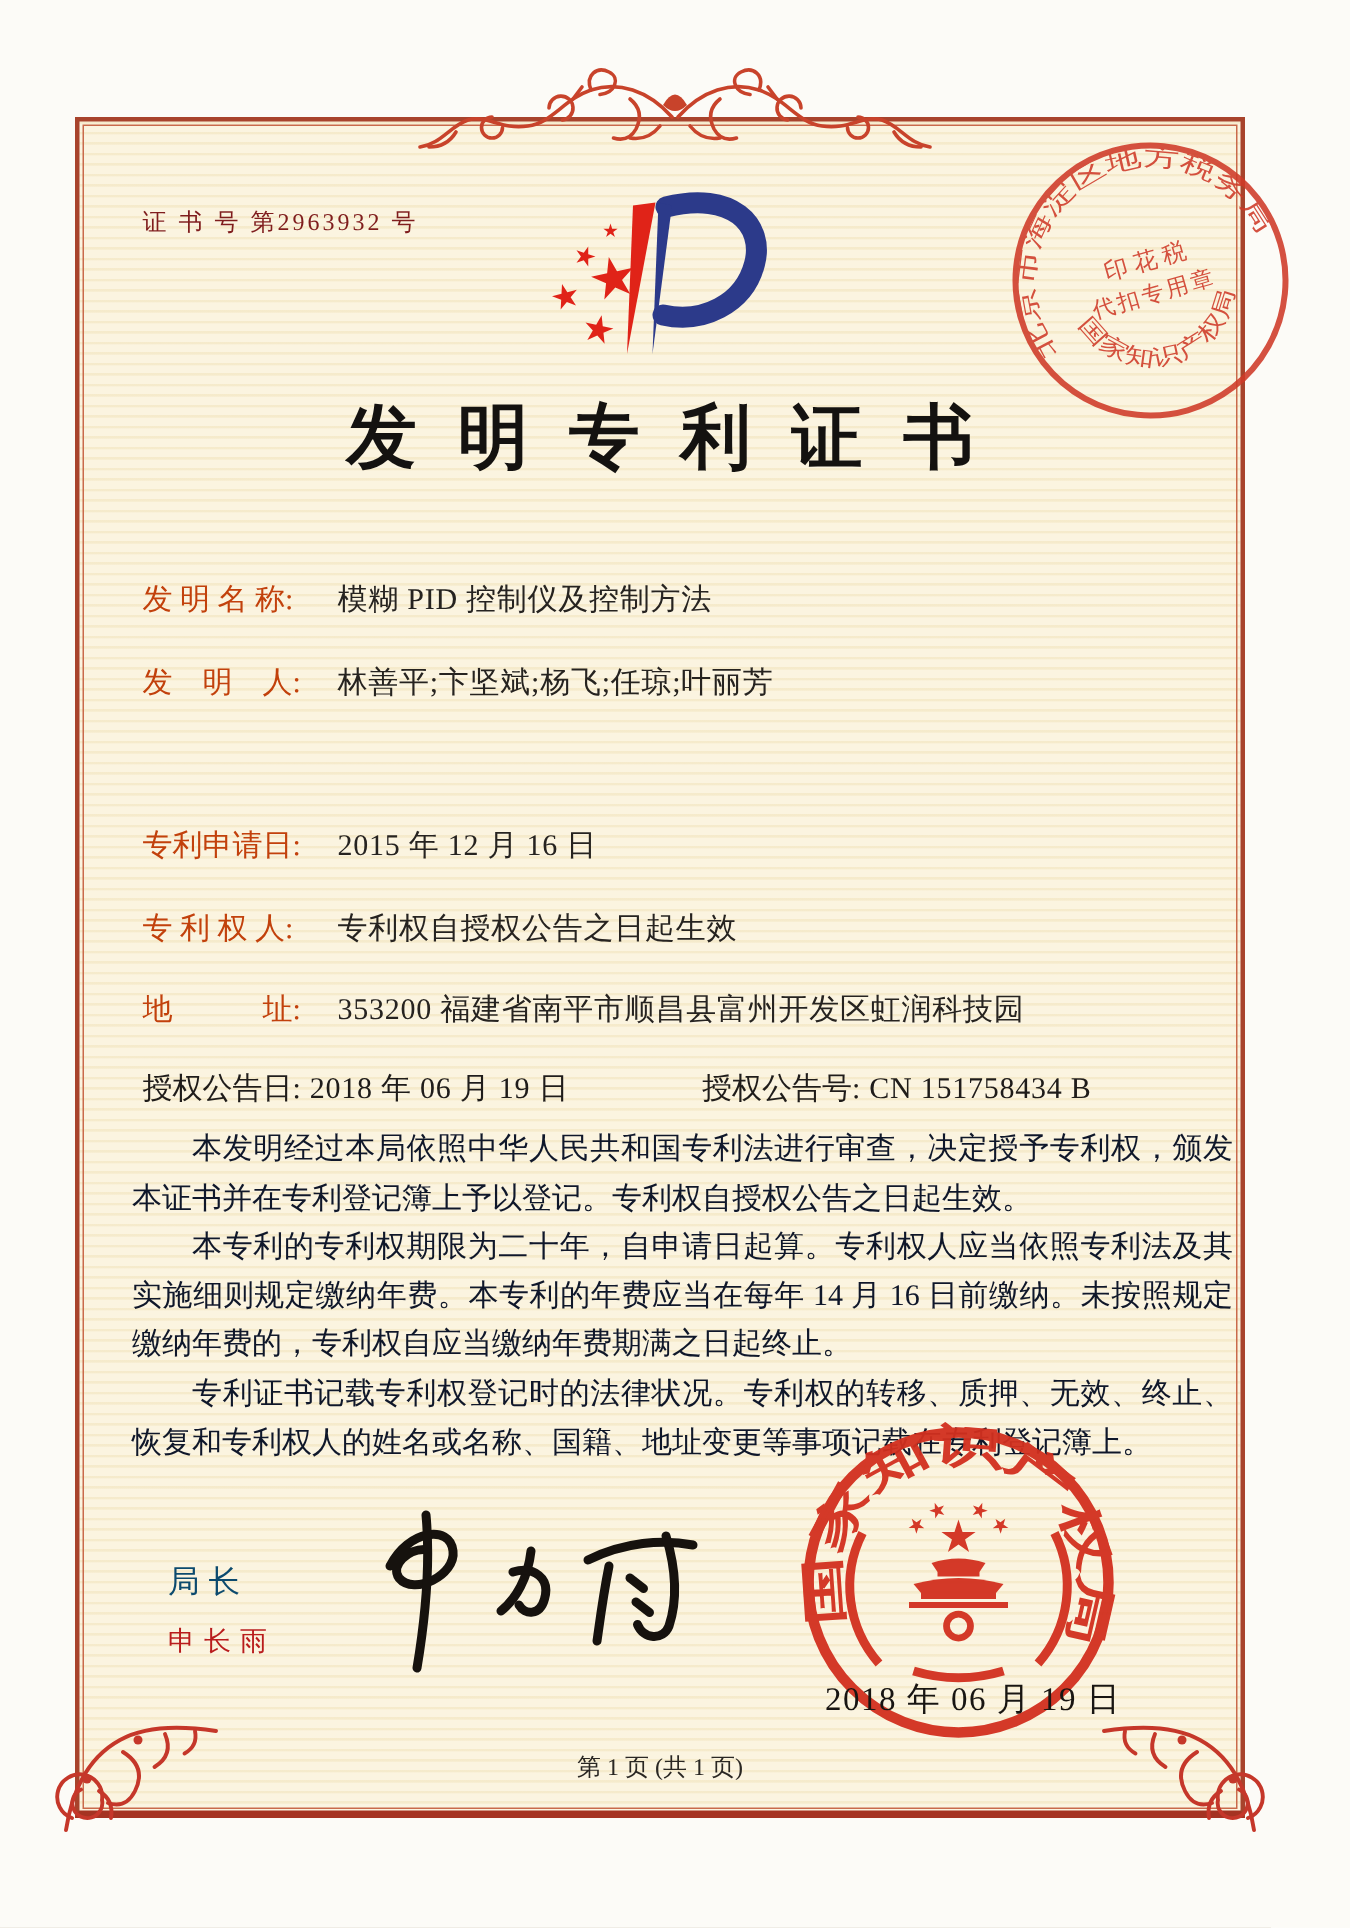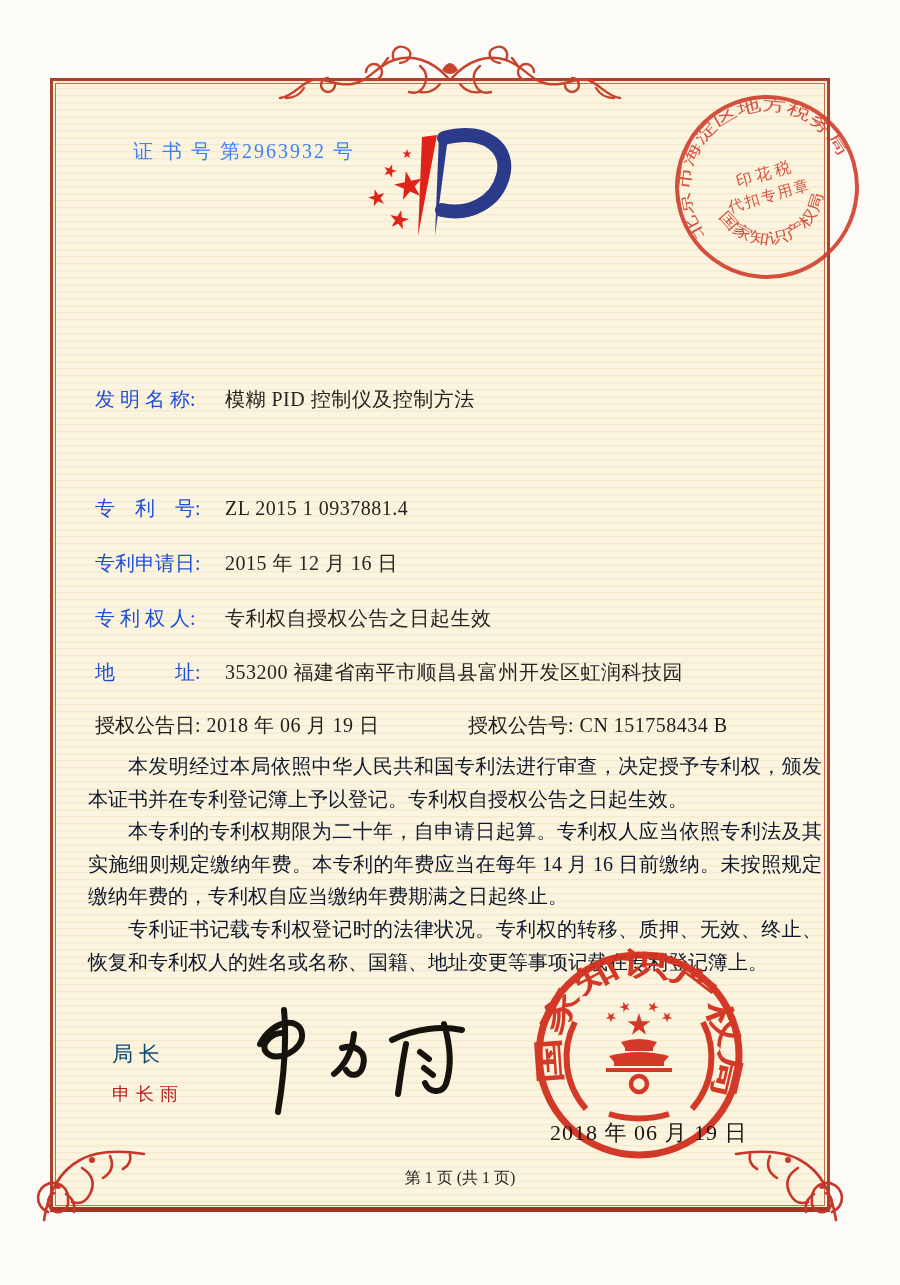--- a/index.html
+++ b/index.html
@@ -17,40 +17,40 @@
     background:
       repeating-linear-gradient(180deg, rgba(236,219,170,0.38) 0px, rgba(236,219,170,0.38) 1px, rgba(0,0,0,0) 2px, rgba(0,0,0,0) 7px),
       #fbf4e0;
     box-sizing:border-box;
   }
   .frame::before{
     content:"";position:absolute;left:2px;top:2px;right:2px;bottom:1px;
     border:1px solid #c96a4b;pointer-events:none;
   }
   .abs{position:absolute;}
-  .cert-number{left:95px;top:138px;font-size:20px;letter-spacing:2px;color:#3b82f6;margin-left:38px;}
+  .cert-number{left:95px;top:138px;font-size:16px;letter-spacing:2px;color:#7f1d1d;}
   .title{
     left:50px;top:260px;width:780px;text-align:center;
     font-size:47px;font-weight:bold;letter-spacing:0.58em;text-indent:0.58em;
     color:#141210;font-family:"Liberation Serif","DejaVu Serif",serif;
   }
   .field-row{left:95px;font-size:20px;white-space:nowrap;color:#262320;}
-  .flabel{display:inline-block;width:124px;white-space:nowrap;color:#1d4ed8;}
+  .flabel{display:inline-block;width:124px;white-space:nowrap;color:#c2410c;}
   .fvalue{margin-left:6px;letter-spacing:0.5px;margin-top:28px;}
   .grant-left{left:95px;top:712px;font-size:20px;white-space:nowrap;}
   .grant-right{left:468px;top:712px;font-size:20px;white-space:nowrap;}
   .bodytext{
     left:88px;top:750px;width:734px;font-size:20px;line-height:32.6px;
     text-align:justify;color:#0f172a;
   }
   .bodytext p{margin:0;text-indent:2em;}
   .signer-title{left:112px;top:1040px;font-size:21px;letter-spacing:6px;color:#0c4a6e;}
   .signer-name{left:112px;top:1082px;font-size:18px;letter-spacing:6px;color:#b91c1c;}
   .seal-date{left:550px;top:1118px;font-size:22px;letter-spacing:1px;color:#181512;z-index:6;}
-  .footer{left:50px;top:1168px;width:780px;text-align:center;font-size:16px;color:#2a2723;padding-left:20px;}
+  .footer{left:50px;top:1168px;width:780px;text-align:center;font-size:16px;color:#2a2723;}
   .logo-box{left:356px;top:124px;width:188px;height:140px;}
   .stamp-box{left:664px;top:84px;width:206px;height:206px;opacity:0.88;}
   .seal-box{left:528px;top:944px;width:222px;height:222px;opacity:0.95;z-index:5;}
   .sig-box{left:226px;top:1000px;width:260px;height:120px;z-index:7;}
   .dragon-box{left:270px;top:40px;width:360px;height:66px;}
   .corner-left{left:36px;top:1142px;width:112px;height:82px;}
   .corner-right{left:732px;top:1142px;width:112px;height:82px;transform:scaleX(-1);}
   svg{display:block;width:100%;height:100%;}
 </style>
 </head>
@@ -142,26 +142,27 @@
         </text>
         <text font-size="15" textLength="138" lengthAdjust="spacingAndGlyphs" font-family="Liberation Serif, serif">
           <textPath href="#taxBot">国家知识产权局</textPath>
         </text>
         <text x="0" y="-8" text-anchor="middle" font-size="16" font-family="Liberation Serif, serif">印 花 税</text>
         <text x="0" y="14" text-anchor="middle" font-size="15" letter-spacing="2" font-family="Liberation Serif, serif">代扣专用章</text>
       </g>
     </svg>
   </div>
 
+  <div class="abs title">发明专利证书</div>
 
   <div class="abs field-row" style="top:386px">
     <span class="flabel">发 明 名 称:</span><span class="fvalue">模糊 PID 控制仪及控制方法</span>
   </div>
-  <div class="abs field-row" style="top:495px">
-    <span class="flabel">专　利　号:</span><span class="fvalue">ZL 2015 1 0937881.4</span>
+  <div class="abs field-row" style="top:441px">
+    <span class="flabel">发　明　人:</span><span class="fvalue">林善平;卞坚斌;杨飞;任琼;叶丽芳</span>
   </div>
   <div class="abs field-row" style="top:550px">
     <span class="flabel">专利申请日:</span><span class="fvalue">2015 年 12 月 16 日</span>
   </div>
   <div class="abs field-row" style="top:605px">
     <span class="flabel">专 利 权 人:</span><span class="fvalue">专利权自授权公告之日起生效</span>
   </div>
   <div class="abs field-row" style="top:659px">
     <span class="flabel">地　　　址:</span><span class="fvalue">353200  福建省南平市顺昌县富州开发区虹润科技园</span>
   </div>

